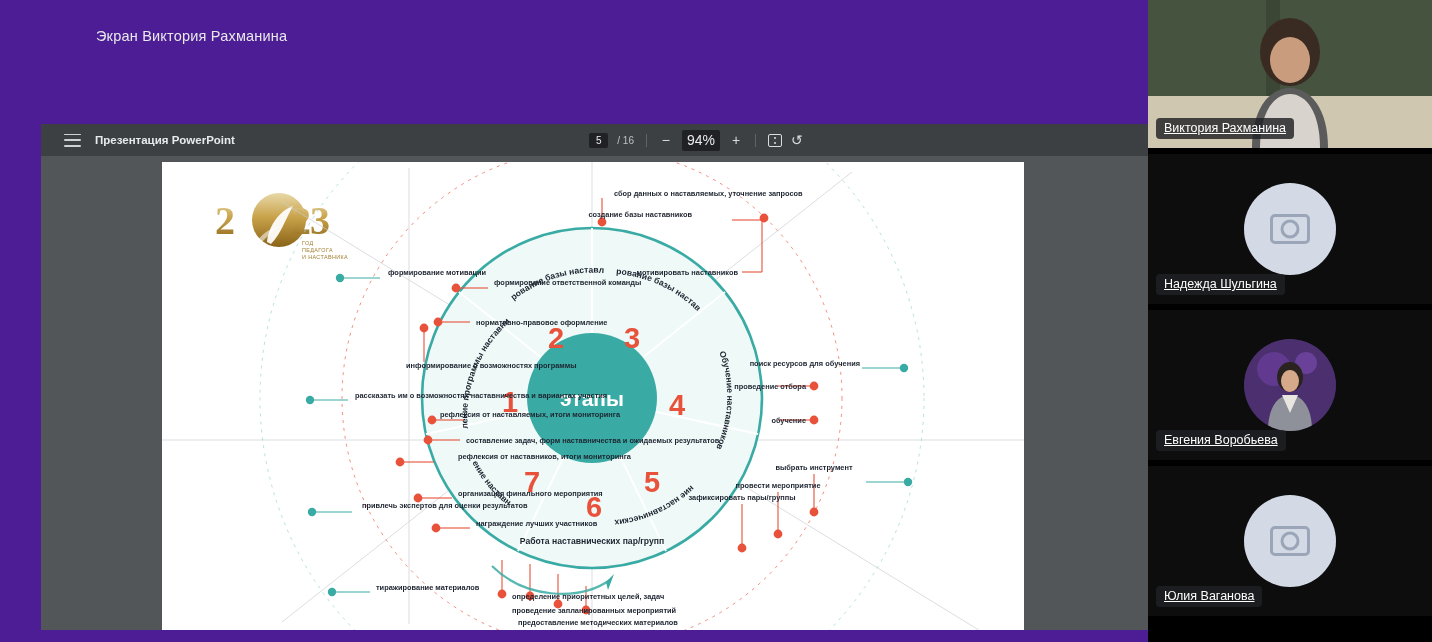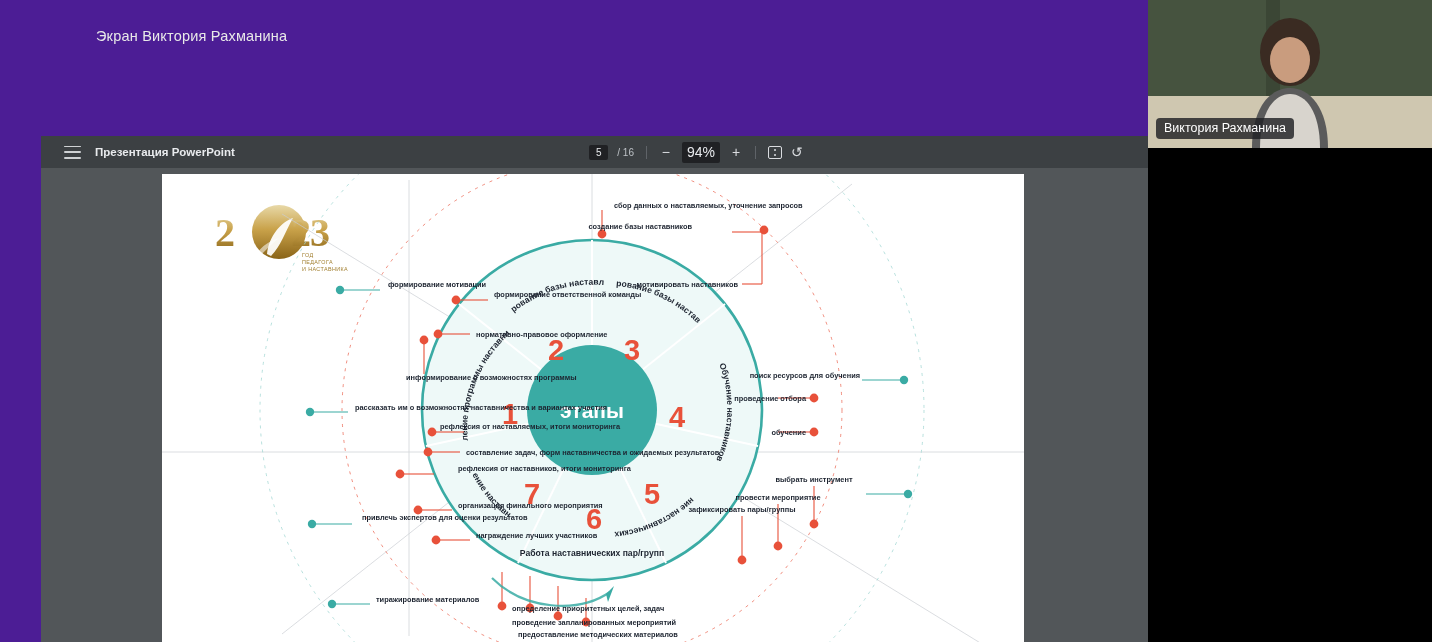--- a/index.html
+++ b/index.html
@@ -13,21 +13,21 @@
 
   
   .share-label {
     position: absolute; left: 96px; top: 28px;
     color: #e8e8e8; font-size: 14.5px; letter-spacing: .2px;
     white-space: nowrap;
   }
 
   
   .viewer {
-    position: absolute; left: 41px; top: 136px;
+    position: absolute; left: 41px; top: 124px;
     width: 1310px; height: 506px;
     background: #3c4043; overflow: hidden;
   }
   .viewer-toolbar {
     position: relative; height: 32px; width: 100%;
     background: #3c4043; display: flex; align-items: center;
   }
   .tb-left { display: flex; align-items: center; gap: 14px; padding-left: 23px; }
   .hamburger { width: 17px; height: 13px; display: flex; flex-direction: column;
                justify-content: space-between; cursor: pointer; }
@@ -98,21 +98,21 @@
   .rail {
     position: absolute; right: 0; top: 0; width: 284px; height: 642px;
     background: #000;
   }
   .tile { position: relative; width: 284px; height: 150px; background: #0d0d0d; overflow: hidden; }
   .tile.video { height: 148px; background: #2a2a24; }
   .name-chip {
     position: absolute; left: 8px; bottom: 9px;
     background: rgba(32,33,36,.82); color: #fff;
     font-size: 12.5px; padding: 3px 8px 4px; border-radius: 4px;
-    white-space: nowrap; max-width: 265px; overflow: hidden; text-overflow: ellipsis;
+    white-space: nowrap; max-width: 265px; overflow: hidden; text-overflow: ellipsis; text-decoration: underline;
   }
   .avatar {
     position: absolute; left: 50%; top: 50%; transform: translate(-50%,-50%);
     width: 92px; height: 92px; border-radius: 50%;
     background: #d3dae6; display: flex; align-items: center; justify-content: center;
   }
   .avatar.photo { background: #3a2a58; overflow: hidden; }
   .cam-glyph { width: 40px; height: 30px; border: 3px solid #9aa6b8; border-radius: 5px;
                position: relative; }
   .cam-glyph::after {
@@ -364,21 +364,47 @@
         <ellipse cx="142" cy="52" rx="30" ry="34" fill="#3a2b22"></ellipse>
         <ellipse cx="142" cy="60" rx="20" ry="23" fill="#c99c7e"></ellipse>
         <path d="M104 148 C104 108 122 88 142 88 C162 88 180 108 180 148 Z" fill="#5b5b5b"></path>
         <path d="M112 148 C112 112 126 94 142 94 C158 94 172 112 172 148 Z" fill="#d8d4cd"></path>
       </svg>
       <div class="name-chip">Виктория Рахманина</div>
     </div>
 
     <div class="gap"></div>
 
+    <div class="tile">
+      <div class="avatar">
+        <div class="cam-glyph"></div>
+      </div>
+      <div class="name-chip">Надежда Шульгина</div>
+    </div>
 
     <div class="gap"></div>
 
+    <div class="tile">
+      <div class="avatar photo">
+        <svg width="92" height="92" viewBox="0 0 92 92">
+          <circle cx="46" cy="46" r="46" fill="#4b2f6e"></circle>
+          <circle cx="30" cy="30" r="17" fill="#6b3f9e" opacity=".7"></circle>
+          <circle cx="62" cy="24" r="11" fill="#7d4fb5" opacity=".6"></circle>
+          <ellipse cx="46" cy="38" rx="13" ry="15" fill="#2b2320"></ellipse>
+          <ellipse cx="46" cy="42" rx="9" ry="11" fill="#d6a98a"></ellipse>
+          <path d="M24 92 C24 68 34 56 46 56 C58 56 68 68 68 92 Z" fill="#8e9199"></path>
+          <path d="M38 56 L46 74 L54 56 Z" fill="#e9e6e2"></path>
+        </svg>
+      </div>
+      <div class="name-chip">Евгения Воробьева</div>
+    </div>
 
     <div class="gap"></div>
 
+    <div class="tile">
+      <div class="avatar">
+        <div class="cam-glyph"></div>
+      </div>
+      <div class="name-chip">Юлия Ваганова</div>
+    </div>
 
   </div>
 </div>
 
 </body></html>

